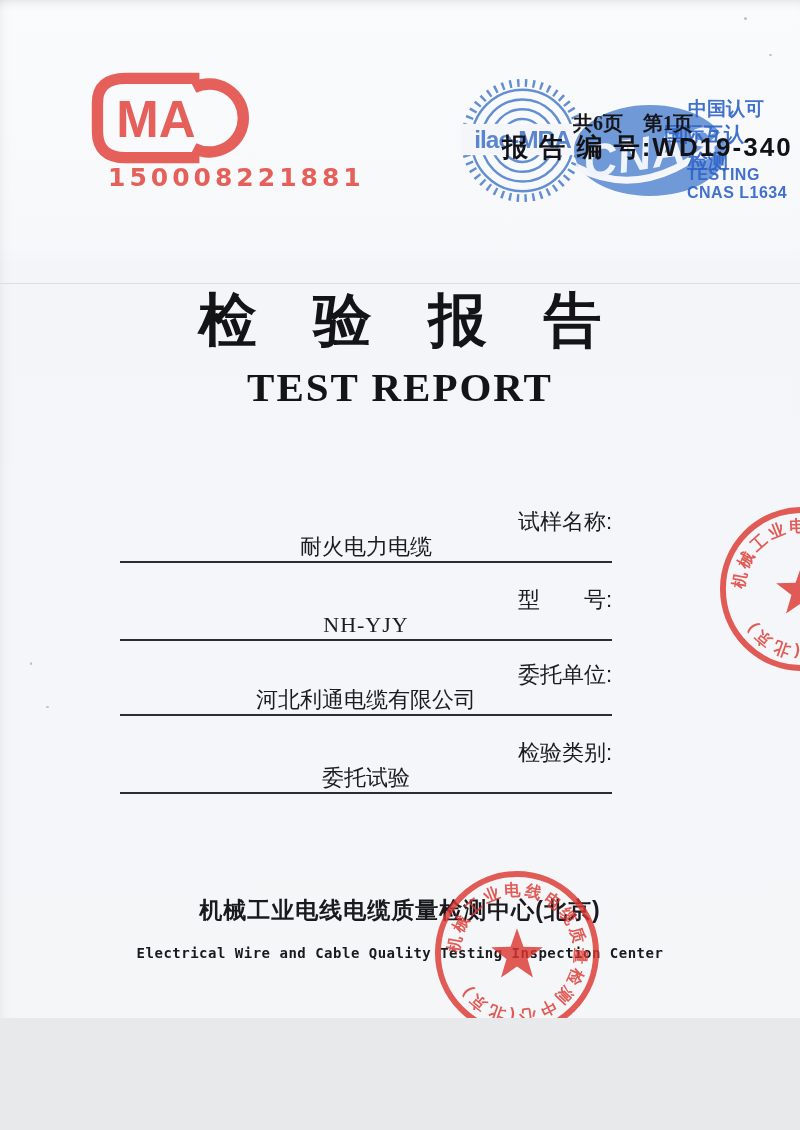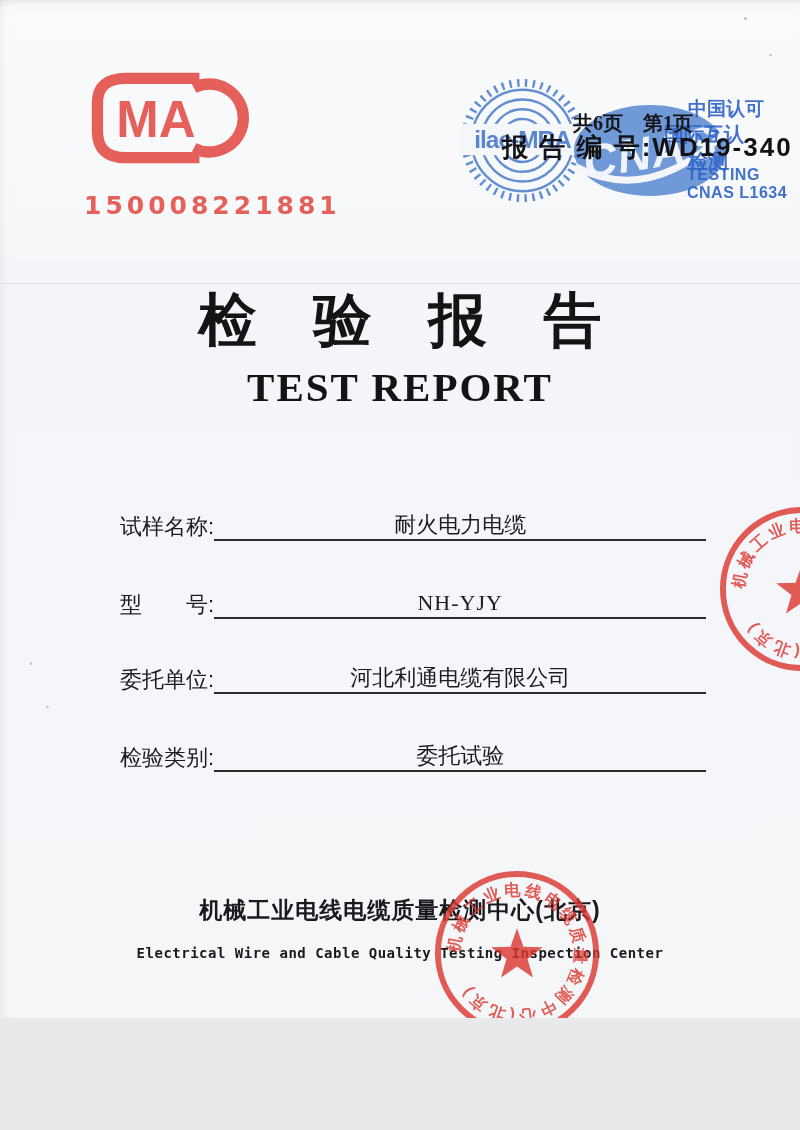--- a/index.html
+++ b/index.html
@@ -12,23 +12,23 @@
     font-family:"Liberation Sans",sans-serif;
     box-shadow:inset 0 10px 14px -12px rgba(0,0,0,.18), inset 10px 0 16px -14px rgba(0,0,0,.12);
   }
   .crease{position:absolute;left:0;top:283px;width:100%;height:1px;background:#dcdee2;}
   .bottom-edge{position:absolute;left:0;top:1126px;width:100%;height:2px;background:#cfd2d6;opacity:.7;}
   .speck{position:absolute;border-radius:50%;background:#8d8f96;opacity:.55;}
 
   
   .cma-logo{position:absolute;left:88px;top:70px;width:170px;height:96px;opacity:.85;}
   .cma-number{
-    position:absolute;left:84px;top:163px;width:175px;
+    position:absolute;left:108px;top:163px;width:175px;
     color:#e2463e;font-size:25px;font-weight:700;letter-spacing:4px;
-    font-family:"DejaVu Sans",sans-serif;opacity:.85;margin-top:28px;
+    font-family:"DejaVu Sans",sans-serif;opacity:.85;
   }
 
   
   .ilac-stamp{position:absolute;left:459px;top:77px;width:127px;height:127px;opacity:.85;}
   .cnas-stamp{position:absolute;left:571px;top:99px;width:158px;height:104px;opacity:.88;}
   .cnas-line{position:absolute;color:#2e63c8;font-weight:700;opacity:.9;white-space:nowrap;}
   .cl0{left:688px;top:96px;font-size:19px;}
   .cl1{left:664px;top:121px;font-size:20px;}
   .cl2{left:688px;top:148px;font-size:20px;}
   .cl3{left:687px;top:166px;font-size:16px;letter-spacing:.5px;}
@@ -52,21 +52,21 @@
     font-size:58px;font-weight:800;color:#141416;
     letter-spacing:57px;padding-left:57px;box-sizing:border-box;white-space:nowrap;
   }
   .title-en{
     position:absolute;left:0;top:363px;width:100%;
     text-align:center;font-family:"Liberation Serif",serif;
     font-size:41px;font-weight:800;color:#141416;letter-spacing:2px;
   }
 
   
-  .field{position:absolute;left:120px;height:30px;display:flex;align-items:flex-end;}
+  .field{position:absolute;left:120px;height:30px;display:flex;align-items:flex-end;flex-direction:column;}
   .flabel{font-size:22px;color:#1c1c20;line-height:1;padding-bottom:3px;white-space:pre;font-weight:500;}
   .fline{
     width:492px;border-bottom:2px solid #2d2d30;text-align:center;
     font-size:22px;color:#1c1c20;line-height:1;padding-bottom:3px;font-weight:500;
   }
   .f1{top:511px;} .f2{top:589px;} .f3{top:664px;} .f4{top:742px;}
   .latin-value{font-family:"Liberation Serif",serif;letter-spacing:1px;}
 
   
   .org-cn{

